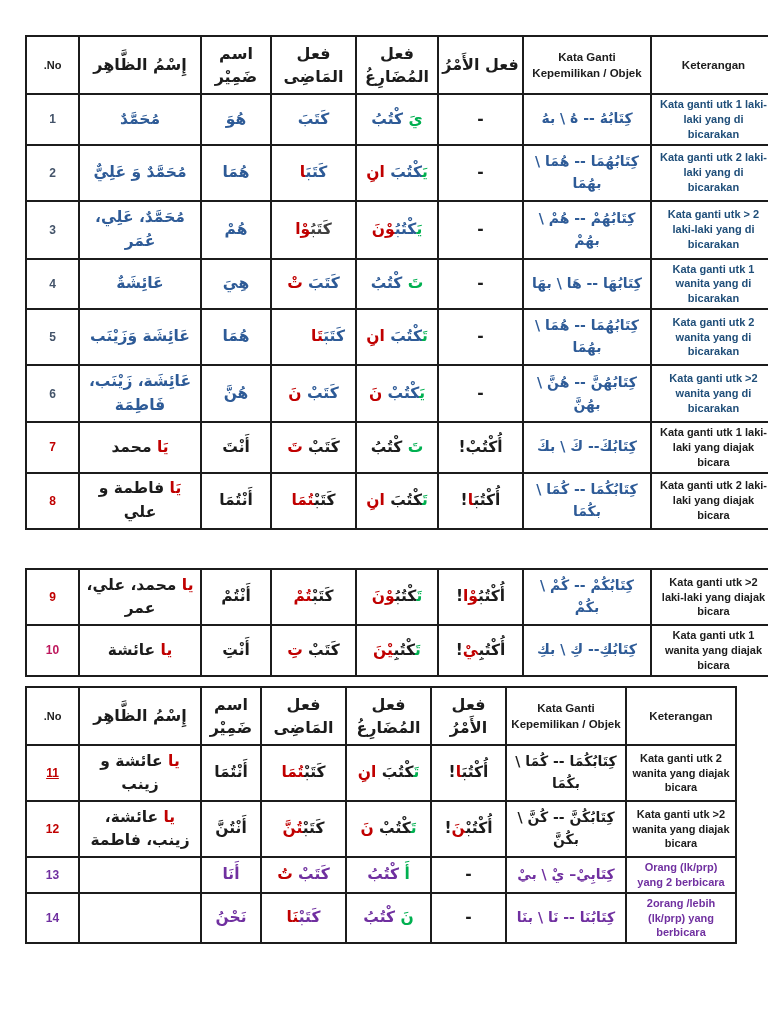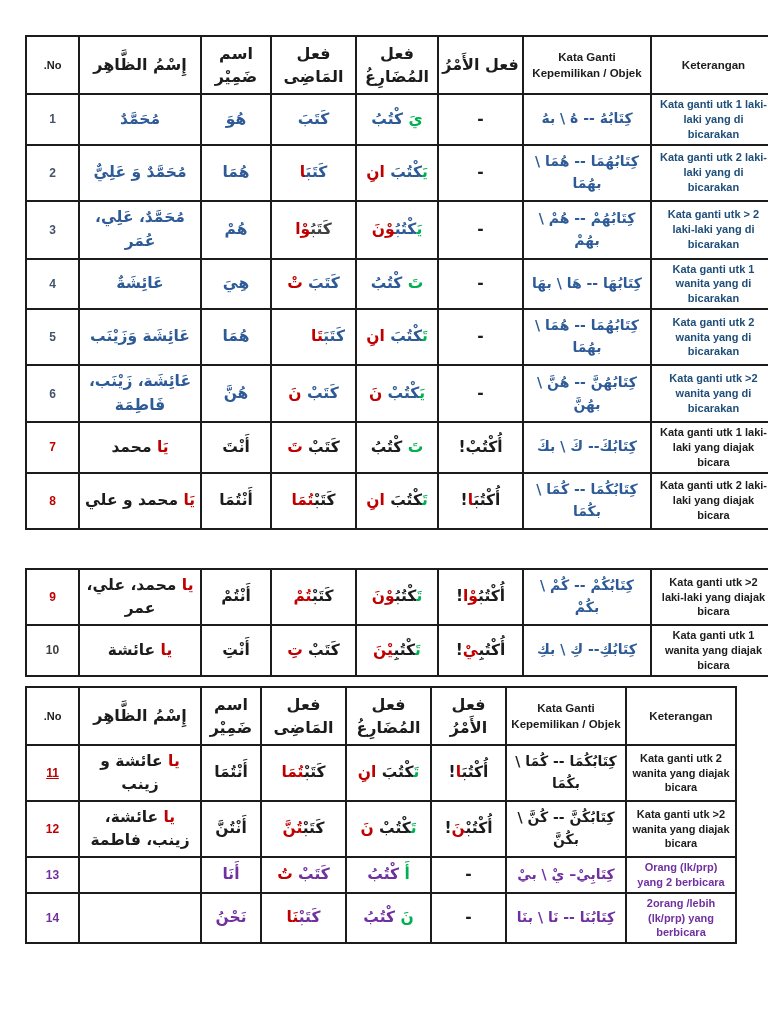--- a/index.html
+++ b/index.html
@@ -119,21 +119,21 @@
           <td dir="rtl" class="ar-cell"><span style="color: rgb(192, 0, 0);">يَا </span><span style="color: rgb(28, 28, 28);">محمد</span></td>
           <td dir="rtl" class="ar-cell"><span style="color: rgb(28, 28, 28);">أَنْتَ</span></td>
           <td dir="rtl" class="ar-cell"><span style="color: rgb(28, 28, 28);">كَتَبْ </span><span style="color: rgb(192, 0, 0);">تَ</span></td>
           <td dir="rtl" class="ar-cell"><span style="color: rgb(0, 176, 80);">تَ </span><span style="color: rgb(28, 28, 28);">كْتُبُ</span></td>
           <td dir="rtl" class="ar-cell"><span style="color: rgb(28, 28, 28);">أُكْتُبْ!</span></td>
           <td dir="rtl" class="ar-cell kg-cell"><span style="color: rgb(46, 91, 151);">كِتَابُكَ-- كَ \ بكَ</span></td>
           <td class="ket-cell" style="color: rgb(28, 28, 28);">Kata ganti utk 1 laki-laki yang diajak bicara</td>
         </tr>
         <tr style="height: 56px;">
           <td class="no-cell" style="color: rgb(192, 0, 0);">8</td>
-          <td dir="rtl" class="ar-cell"><span style="color: rgb(192, 0, 0);">يَا </span><span style="color: rgb(28, 28, 28);">محمد و علي</span></td>
+          <td dir="rtl" class="ar-cell"><span style="color: rgb(192, 0, 0);">يَا </span><span style="color: rgb(28, 28, 28);">فاطمة و علي</span></td>
           <td dir="rtl" class="ar-cell"><span style="color: rgb(28, 28, 28);">أَنْتُمَا</span></td>
           <td dir="rtl" class="ar-cell"><span style="color: rgb(28, 28, 28);">كَتَبْ‍</span><span style="color: rgb(192, 0, 0);">‍تُمَا</span></td>
           <td dir="rtl" class="ar-cell"><span style="color: rgb(0, 176, 80);">تَ‍</span><span style="color: rgb(28, 28, 28);">‍كْتُبَ </span><span style="color: rgb(192, 0, 0);">انِ</span></td>
           <td dir="rtl" class="ar-cell"><span style="color: rgb(28, 28, 28);">أُكْتُبَ‍</span><span style="color: rgb(192, 0, 0);">‍ا</span><span style="color: rgb(28, 28, 28);">!</span></td>
           <td dir="rtl" class="ar-cell kg-cell"><span style="color: rgb(46, 91, 151);">كِتَابُكُمَا -- كُمَا \ بكُمَا</span></td>
           <td class="ket-cell" style="color: rgb(28, 28, 28);">Kata ganti utk 2 laki-laki yang diajak bicara</td>
         </tr>
       </tbody>
   </table>
 
@@ -153,21 +153,21 @@
           <td class="no-cell" style="color: rgb(192, 0, 0);">9</td>
           <td dir="rtl" class="ar-cell"><span style="color: rgb(192, 0, 0);">يا </span><span style="color: rgb(28, 28, 28);">محمد، علي، عمر</span></td>
           <td dir="rtl" class="ar-cell"><span style="color: rgb(28, 28, 28); margin-top: 8px;">أَنْتُمْ</span></td>
           <td dir="rtl" class="ar-cell"><span style="color: rgb(28, 28, 28);">كَتَبْ‍</span><span style="color: rgb(192, 0, 0);">‍تُمْ</span></td>
           <td dir="rtl" class="ar-cell"><span style="color: rgb(0, 176, 80);">تَ‍</span><span style="color: rgb(28, 28, 28);">‍كْتُبُ‍</span><span style="color: rgb(192, 0, 0);">‍وْنَ</span></td>
           <td dir="rtl" class="ar-cell"><span style="color: rgb(28, 28, 28);">أُكْتُبُ‍</span><span style="color: rgb(192, 0, 0);">‍وْا</span><span style="color: rgb(28, 28, 28);">!</span></td>
           <td dir="rtl" class="ar-cell kg-cell"><span style="color: rgb(46, 91, 151);">كِتَابُكُمْ -- كُمْ \ بكُمْ</span></td>
           <td class="ket-cell" style="color: rgb(28, 28, 28);">Kata ganti utk &gt;2 laki-laki yang diajak bicara</td>
         </tr>
         <tr style="height: 45px;">
-          <td class="no-cell" style="color: #404040;">10</td>
+          <td class="no-cell" style="color: #be185d;">10</td>
           <td dir="rtl" class="ar-cell"><span style="color: rgb(192, 0, 0);">يا </span><span style="color: rgb(28, 28, 28);">عائشة</span></td>
           <td dir="rtl" class="ar-cell"><span style="color: rgb(28, 28, 28);">أَنْتِ</span></td>
           <td dir="rtl" class="ar-cell"><span style="color: rgb(28, 28, 28);">كَتَبْ </span><span style="color: rgb(192, 0, 0);">تِ</span></td>
           <td dir="rtl" class="ar-cell"><span style="color: rgb(0, 176, 80);">تَ‍</span><span style="color: rgb(28, 28, 28);">‍كْتُبِ‍</span><span style="color: rgb(192, 0, 0);">‍يْنَ</span></td>
           <td dir="rtl" class="ar-cell"><span style="color: rgb(28, 28, 28);">أُكْتُبِ‍</span><span style="color: rgb(192, 0, 0);">‍يْ</span><span style="color: rgb(28, 28, 28);">!</span></td>
           <td dir="rtl" class="ar-cell kg-cell"><span style="color: rgb(46, 91, 151); margin-top: 16px;">كِتَابُكِ-- كِ \ بكِ</span></td>
           <td class="ket-cell" style="color: rgb(28, 28, 28);">Kata ganti utk 1 wanita yang diajak bicara</td>
         </tr>
       </tbody>
   </table>

